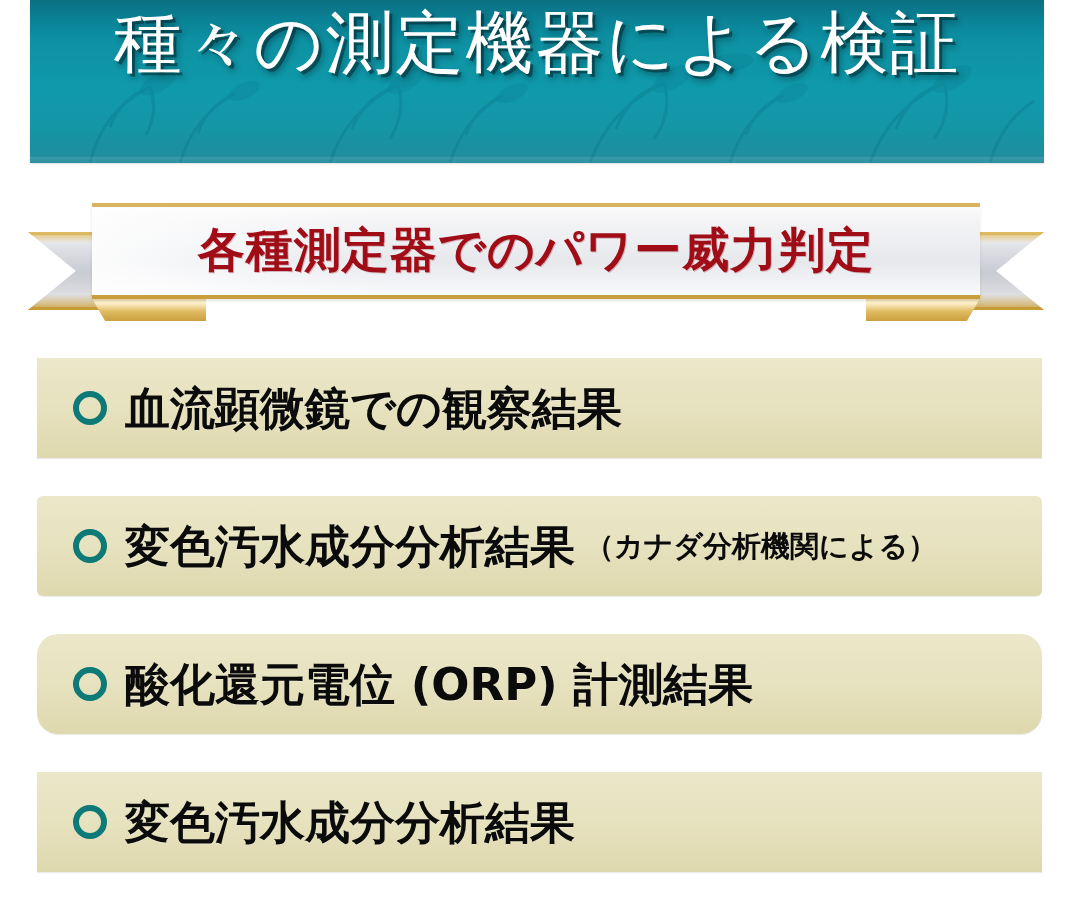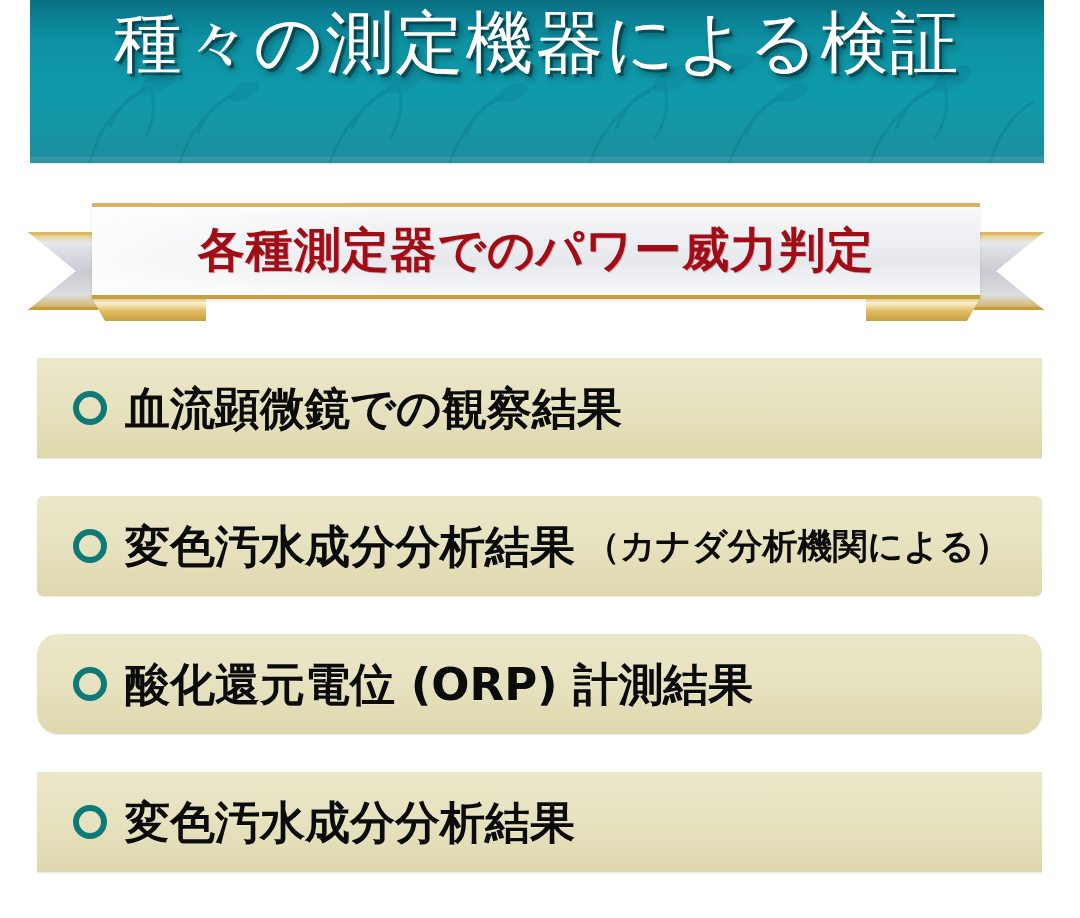--- a/index.html
+++ b/index.html
@@ -206,21 +206,21 @@
   .card-label {
     font-size: 45px;
     font-weight: bold;
     color: #0b0b0b;
     letter-spacing: 0px;
     white-space: nowrap;
     line-height: 1;
     text-shadow: 0 1px 0 rgba(255,255,255,0.25);
   }
   .card-sublabel {
-    font-size: 35px;
+    font-size: 29px;
     font-weight: bold;
     color: #0b0b0b;
     margin-left: 10px;
     white-space: nowrap;
     line-height: 1;
   }
 </style>
 </head>
 <body>
 

